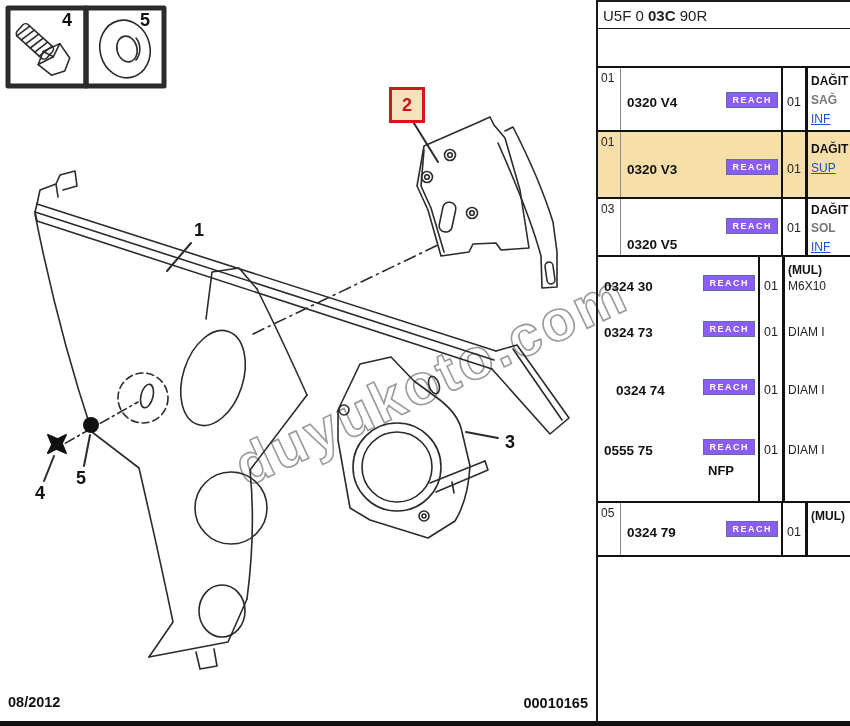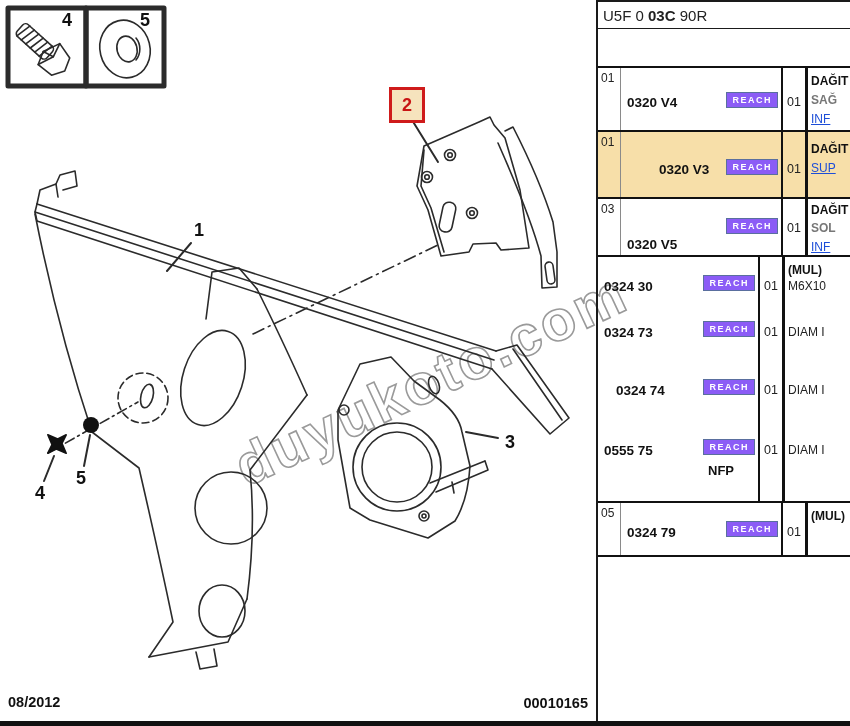--- a/index.html
+++ b/index.html
@@ -202,21 +202,21 @@
         <span class="dline d-graybold" style="top:25px;">SAĞ</span>
         <span class="dline d-gray" style="top:44px;">INF</span>
         </div>
     </div>
 
     <div class="row hl" style="height:65px;">
       <div class="c-num">
         <span class="rownum">01</span>
         </div>
       <div class="c-part">
-        <span class="pn" style="top:30px;margin-left:32px;">0320 V3</span>
+        <span class="pn" style="top:30px;">0320 V3</span>
         <span class="reach" style="top:27px;">REACH</span>
         </div>
       <div class="c-qty">
         <span class="qty" style="top:30px;">01</span>
         </div>
       <div class="c-desc">
         <span class="dline d-bold" style="top:10px;">DAĞIT</span>
         <span class="dline d-gray" style="top:29px;">SUP</span>
         </div>
     </div>

